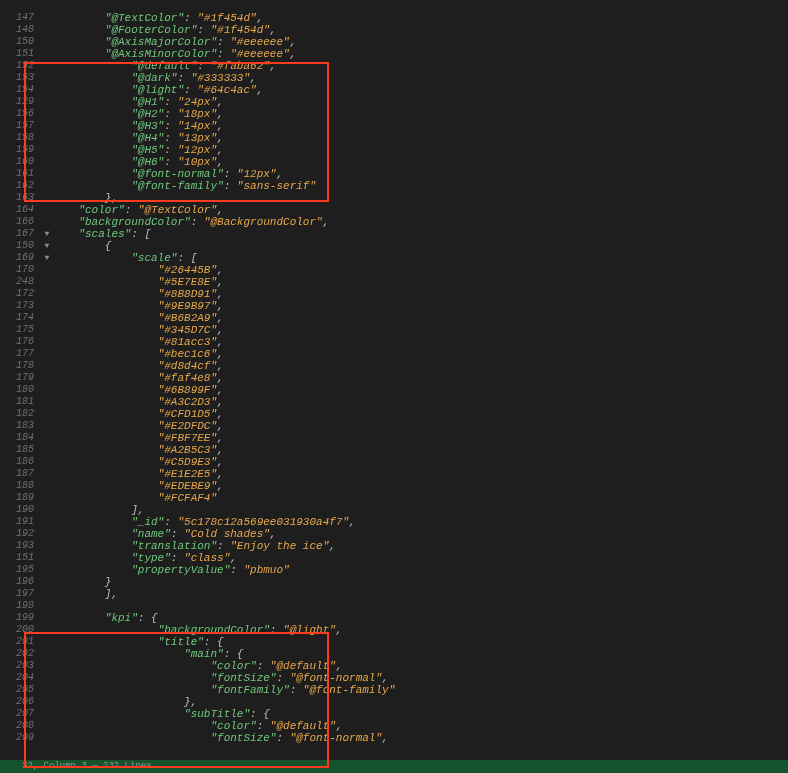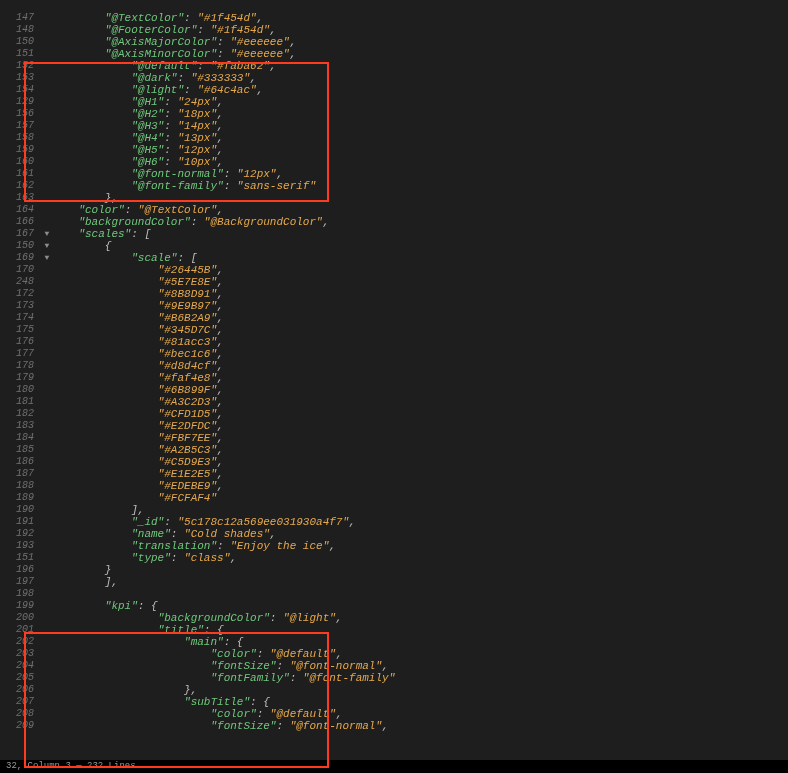--- a/index.html
+++ b/index.html
@@ -49,25 +49,25 @@
   }
   .key   { color: #6fc97c; }   
   .str   { color: #e7a94b; }   
   .punct { color: #bfbfbf; }   
   .statusbar {
     position: absolute;
     left: 0;
     bottom: 0;
     height: 13px;
     width: 788px;
-    background: #000000;
+    background: #14532d;
     color: #9a9a9a;
     font-size: 9px;
     line-height: 13px;
-    padding-left: 6px;
+    padding-left: 22px;
     box-sizing: border-box;
   }
   .hlbox {
     position: absolute;
     border: 2px solid #ff3b1f;
     pointer-events: none;
     box-sizing: border-box;
   }
 </style>
 </head>
@@ -301,20 +301,25 @@
     </div>
     <div class="line">
       <div class="gutter">193</div>
       <div class="fold"></div>
       <div class="code">            <span class="key">"translation"</span><span class="punct">: </span><span class="str">"Enjoy the ice"</span><span class="punct">,</span></div>
     </div>
     <div class="line">
       <div class="gutter">151</div>
       <div class="fold"></div>
       <div class="code">            <span class="key">"type"</span><span class="punct">: </span><span class="str">"class"</span><span class="punct">,</span></div>
+    </div>
+    <div class="line">
+      <div class="gutter">195</div>
+      <div class="fold"></div>
+      <div class="code">            <span class="key">"propertyValue"</span><span class="punct">: </span><span class="str">"pbmuo"</span><span class="punct"></span></div>
     </div>
     <div class="line">
       <div class="gutter">196</div>
       <div class="fold"></div>
       <div class="code">        <span class="punct">}</span></div>
     </div>
     <div class="line">
       <div class="gutter">197</div>
       <div class="fold"></div>
       <div class="code">        <span class="punct">],</span></div>

